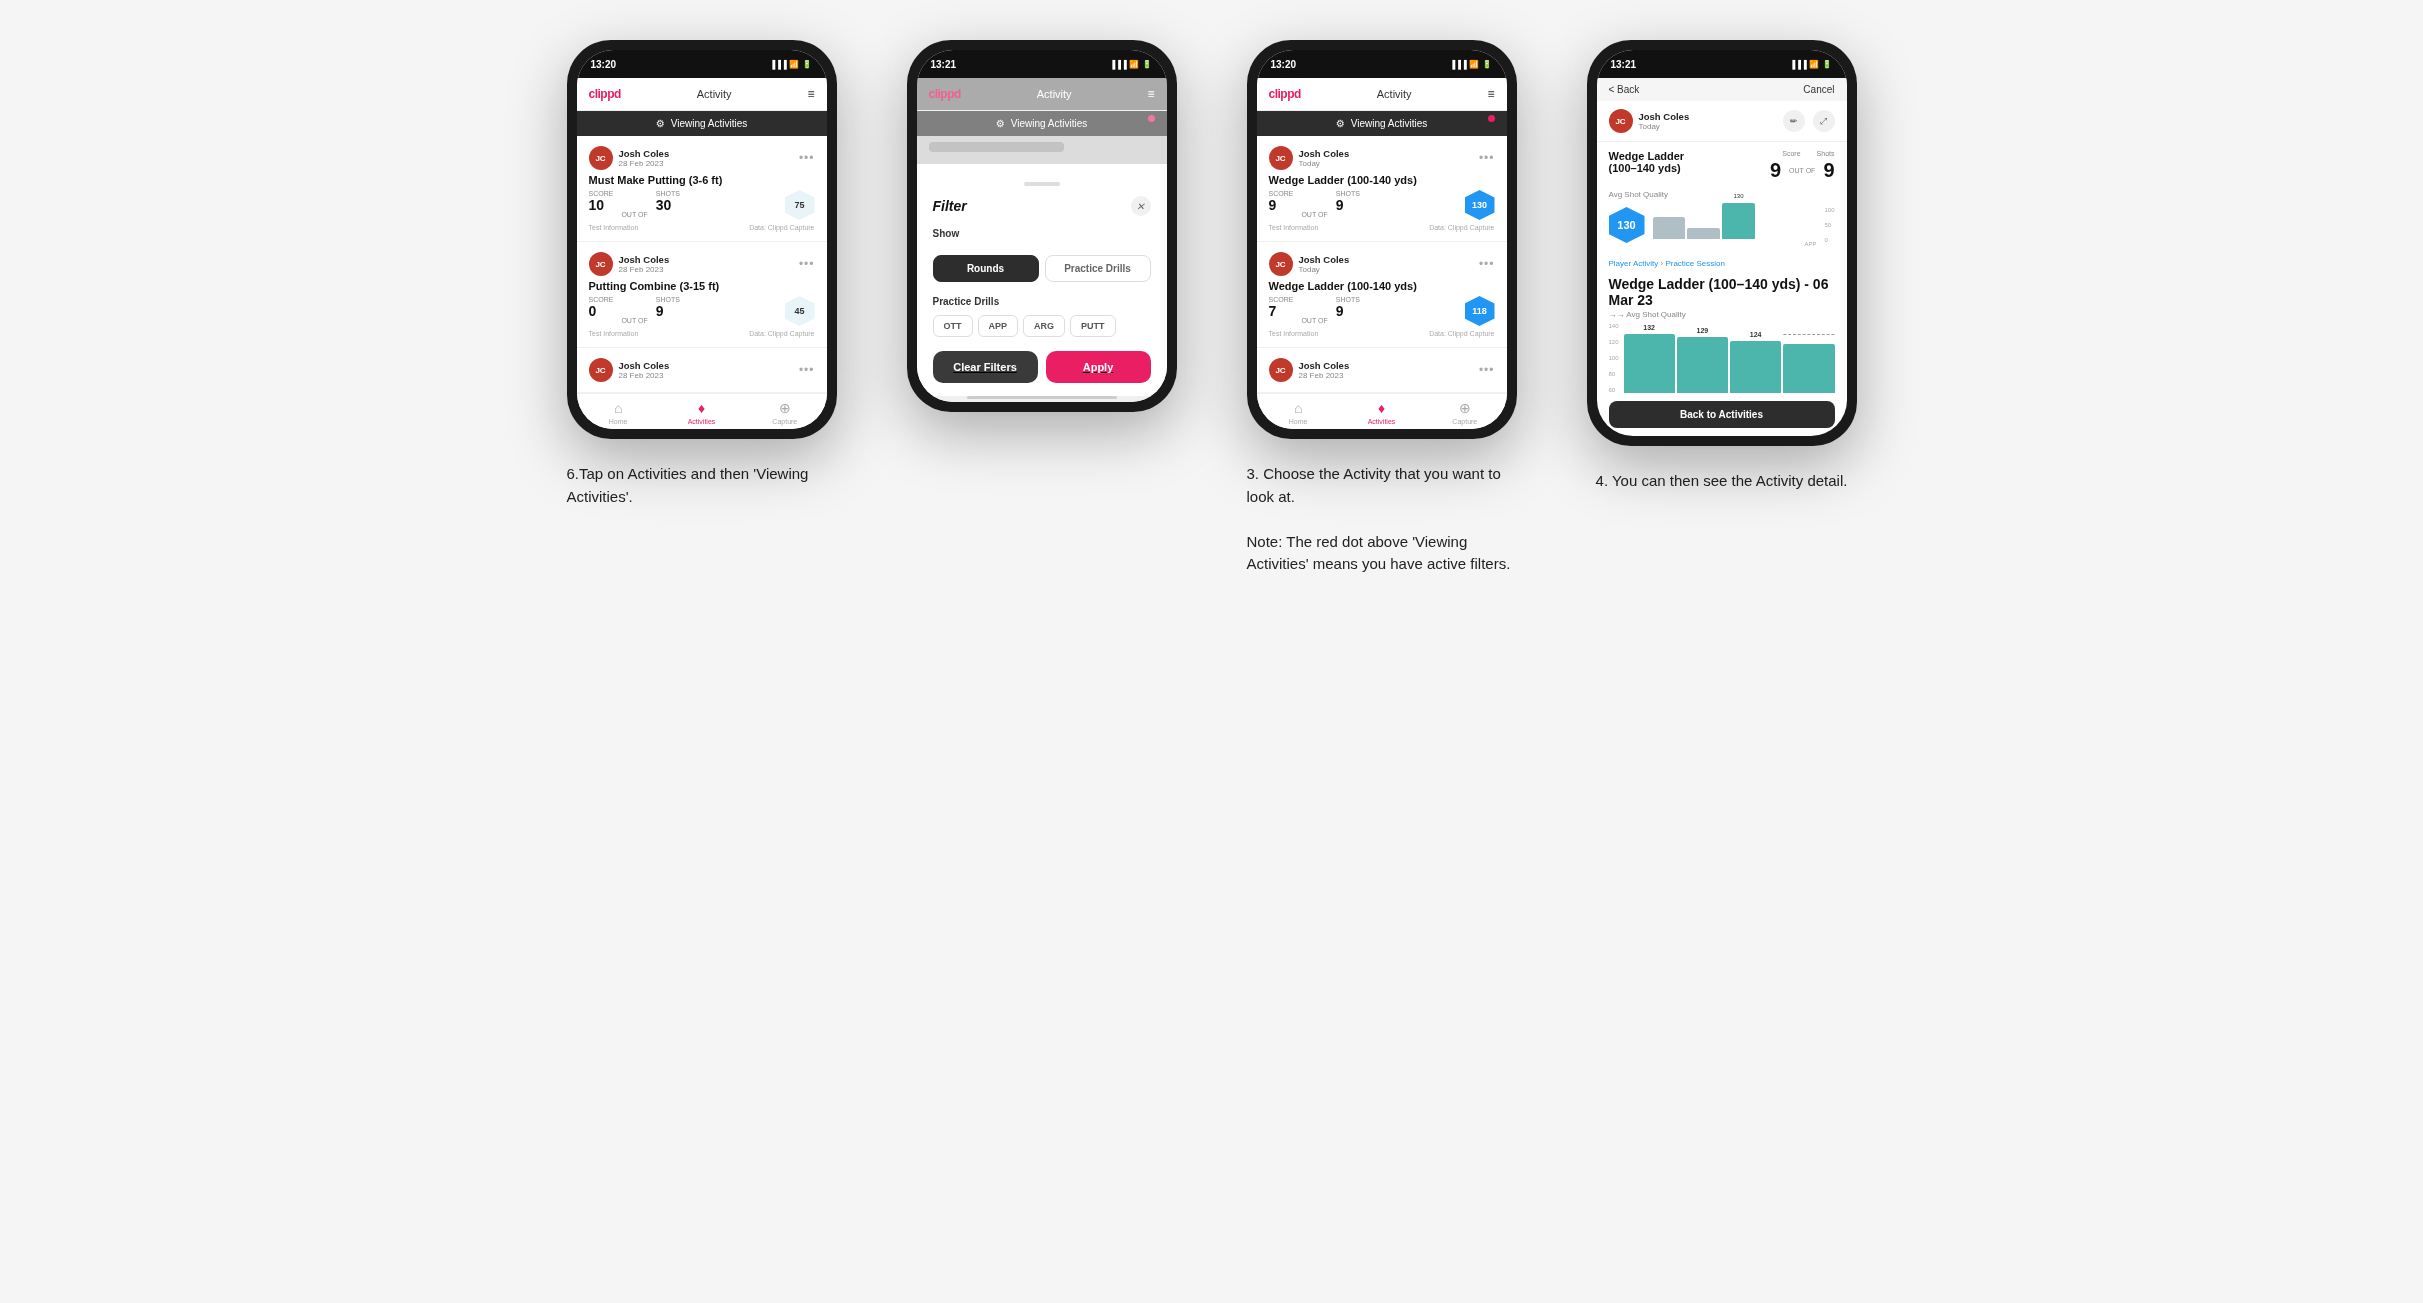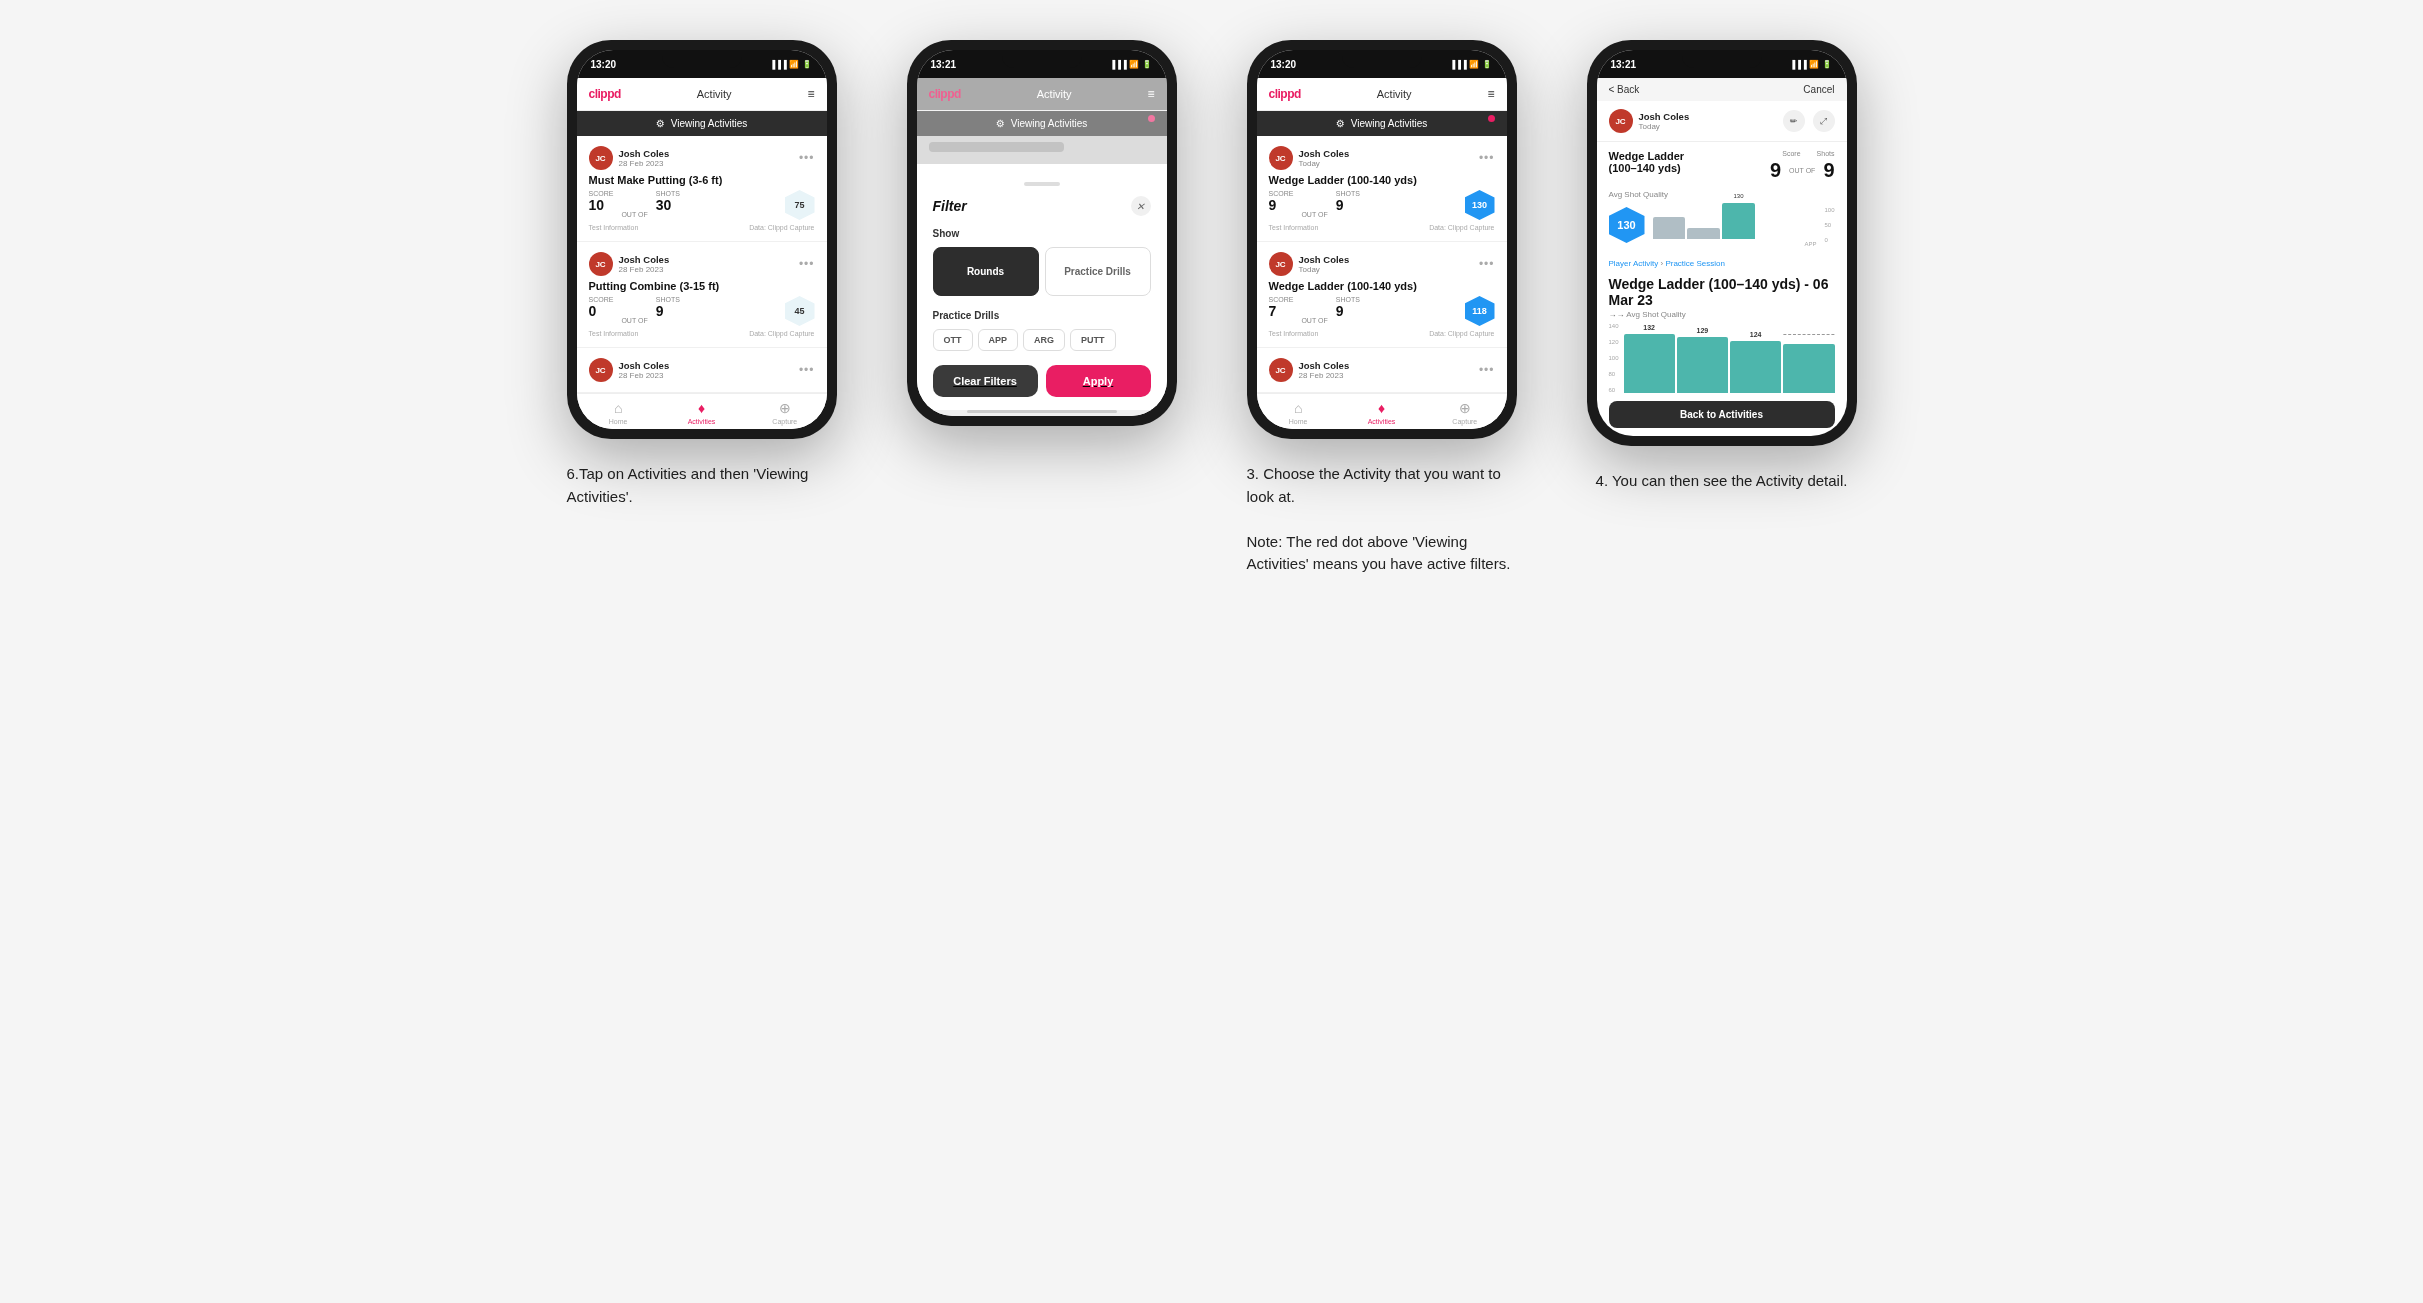--- a/index.html
+++ b/index.html
@@ -308,27 +308,28 @@
       color: #333;
       margin-bottom: 8px;
     }
     .filter-toggle-row {
       display: flex;
       gap: 6px;
       margin-bottom: 14px;
     }
     .toggle-btn {
       flex: 1;
-      padding: 18px 0;
+      padding: 7px 0;
       border-radius: 8px;
       font-size: 10px;
       font-weight: 600;
       text-align: center;
       border: 1.5px solid #ddd;
       color: #666;
+      margin-top: 8px;
     }
     .toggle-btn.active {
       background: #2d2d2d;
       color: #fff;
       border-color: #2d2d2d;
     }
     .filter-chips-row {
       display: flex;
       gap: 5px;
       margin-bottom: 14px;

